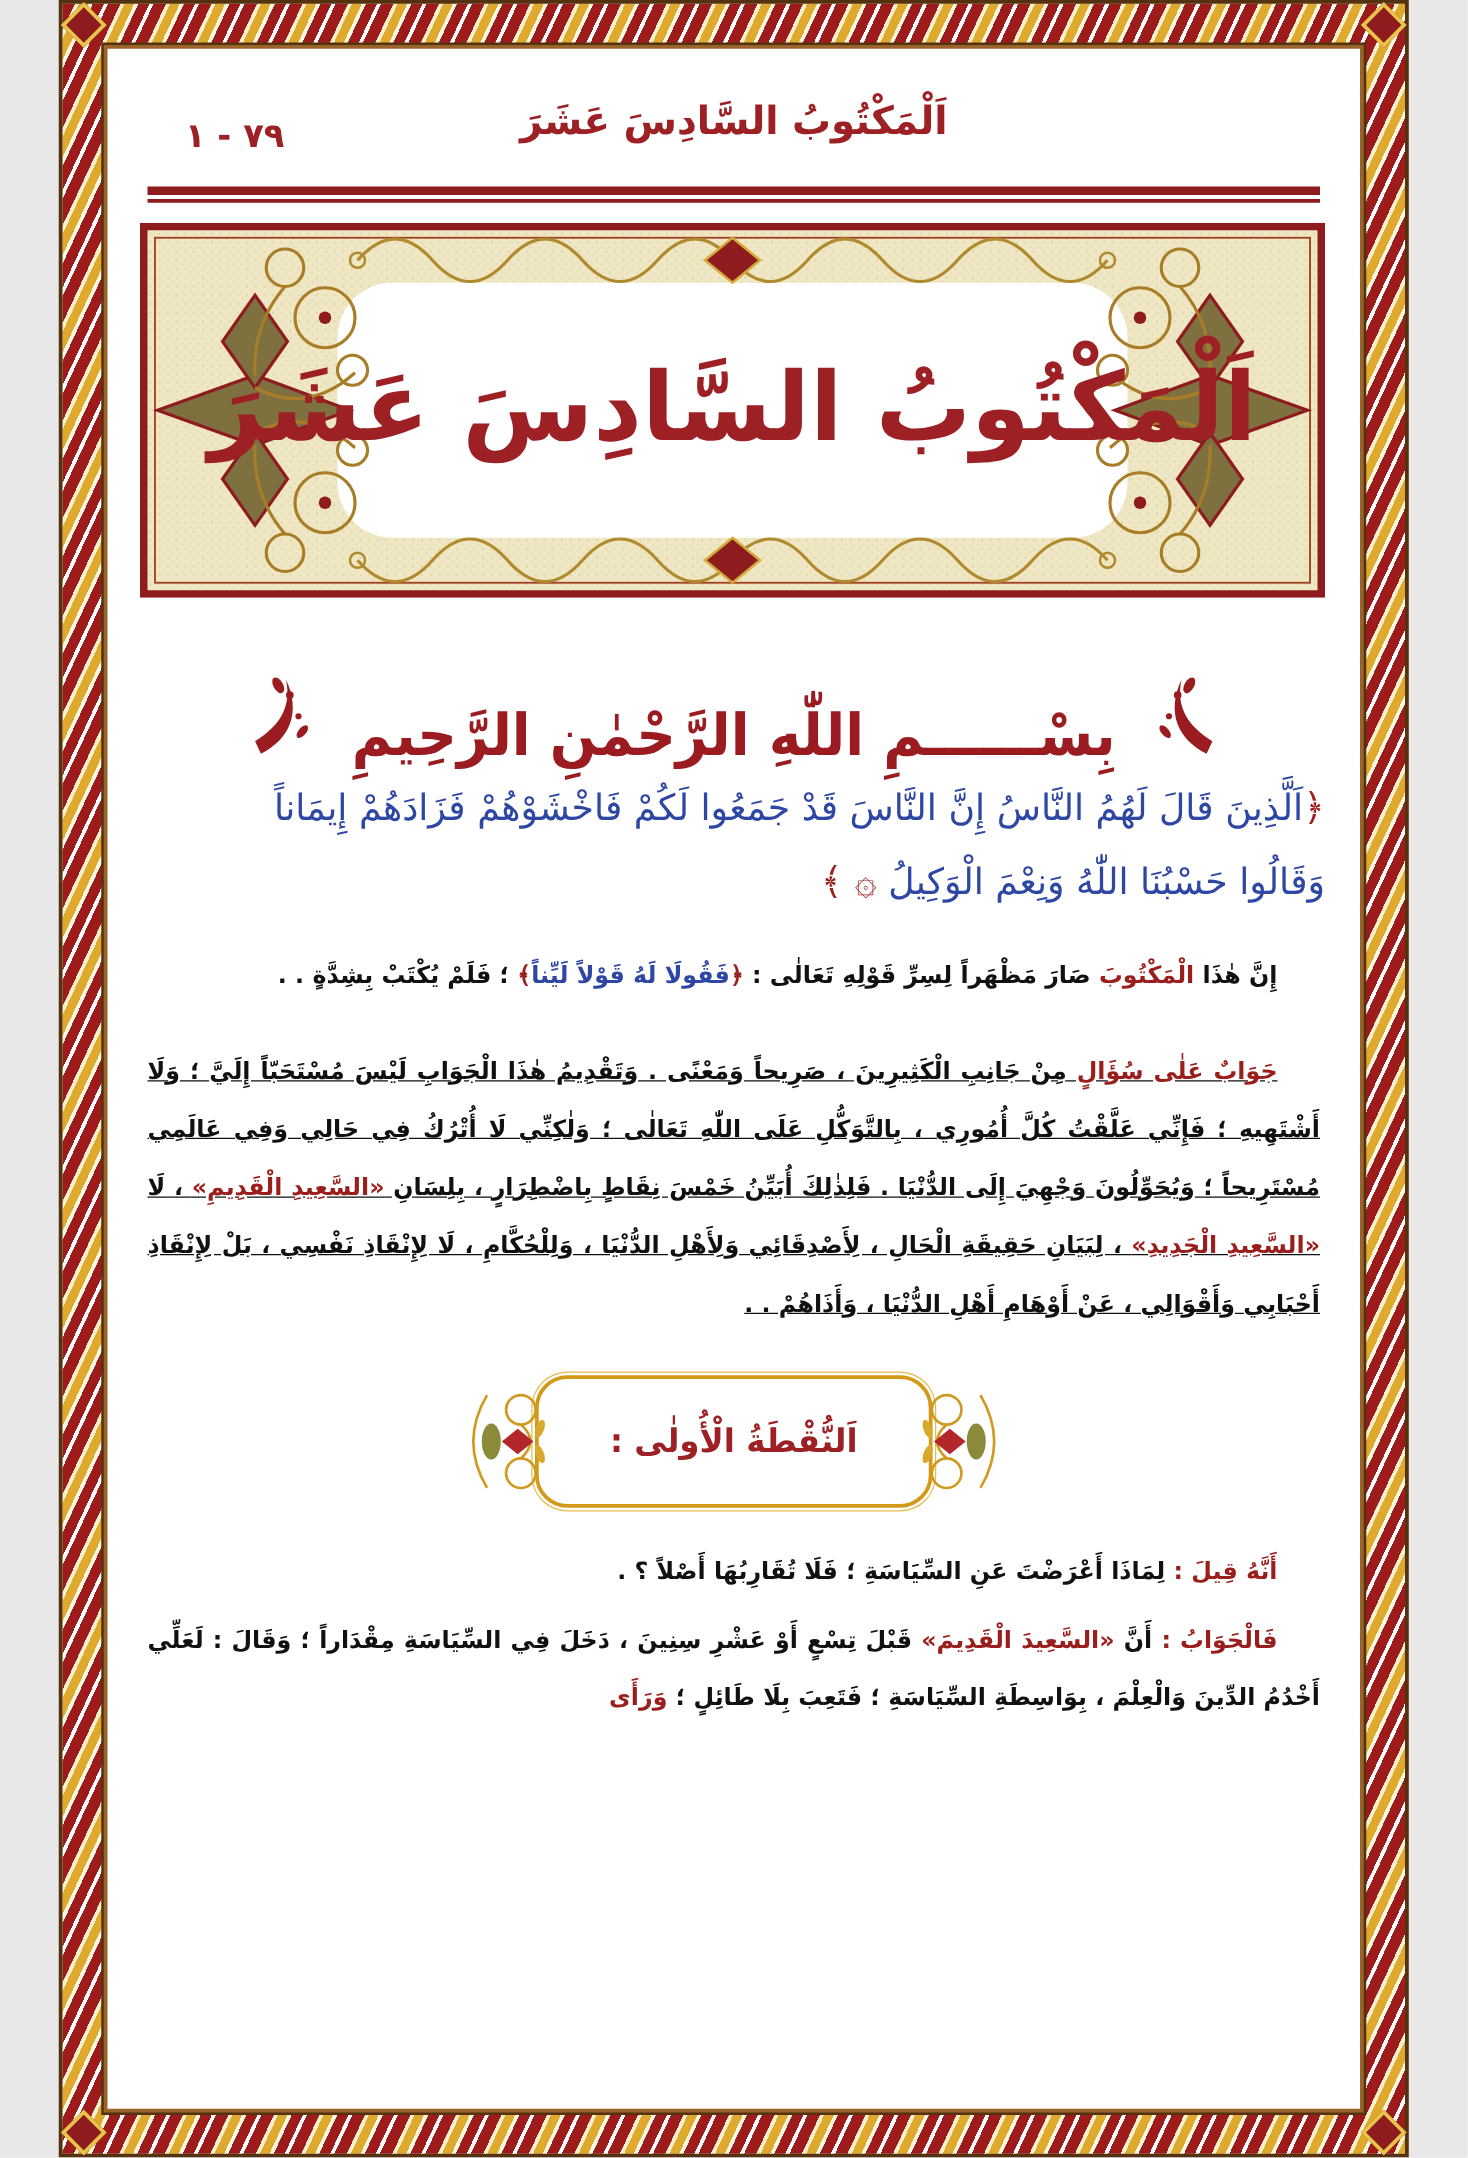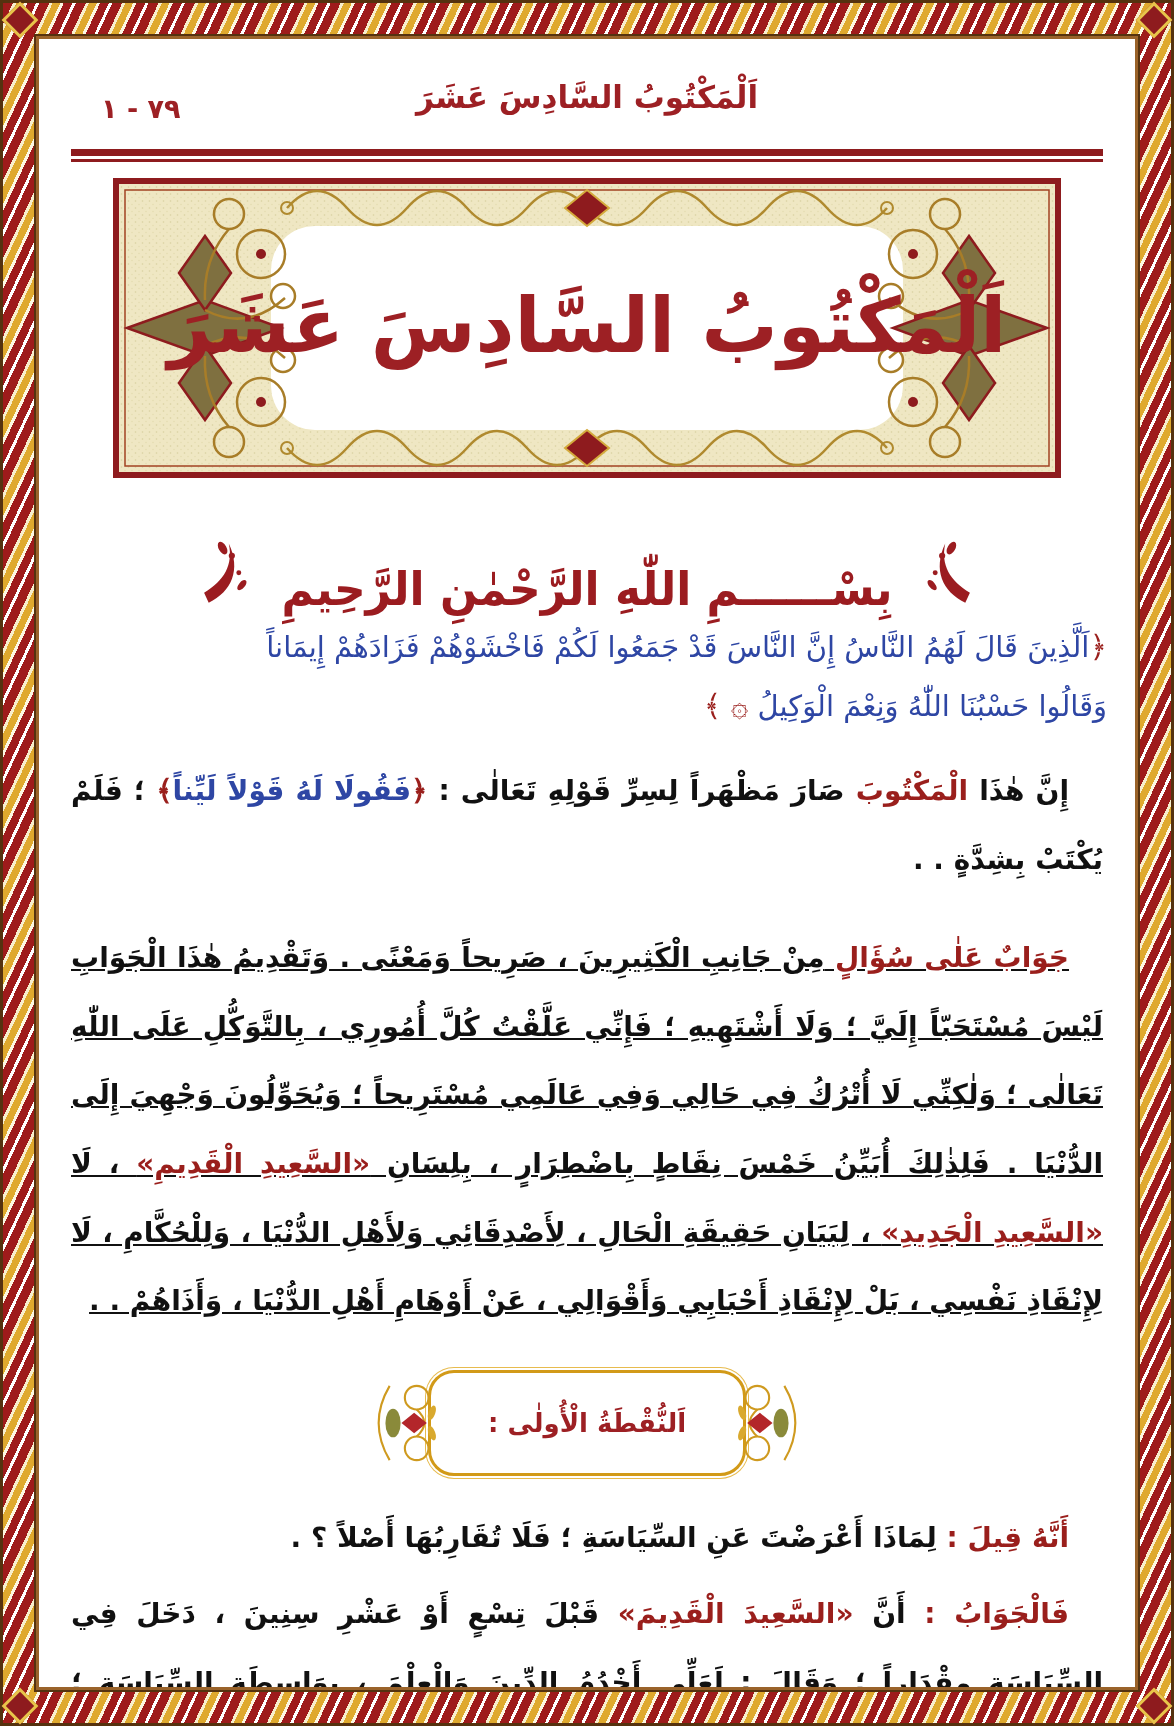--- a/index.html
+++ b/index.html
@@ -1,17 +1,17 @@
 <!DOCTYPE html>
 <html lang="ar" dir="rtl"><head>
 <meta charset="utf-8">
 <style>
   html,body{margin:0;padding:0;background:#e8e8e8;}
   .page{
-    position:relative; width:1174px; height:1726px; box-sizing:border-box;
+    position:relative; width:1080px; height:1726px; box-sizing:border-box;
     margin:0 auto; border:3px solid #55320f;
     background:
       repeating-linear-gradient(115deg,
         #9e1b1b 0 9px, #f8efcd 9px 12px, #dfa92e 12px 19px,
         #fdf8e2 19px 22px, #9e1b1b 22px 30px, #ffffff 30px 33px);
   }
   .corner{position:absolute;width:20px;height:20px;background:#8e1b1e;border:3px solid #e8c44a;transform:rotate(45deg);z-index:3;}
   .corner.tl{top:4px;left:4px}.corner.tr{top:4px;right:4px}
   .corner.bl{bottom:4px;left:4px}.corner.br{bottom:4px;right:4px}
   .content{
@@ -47,21 +47,21 @@
   }
   .basmala-text{font-size:44px; font-weight:700; color:#9b1c20; transform:scaleY(1.05);}
   .sprig{flex:0 0 auto;}
   .sprig.flip{transform:scaleX(-1);}
   
   .verse{margin-top:4px; text-align:right; font-weight:400; font-size:29px; line-height:1.95; color:#2e46a4;}
   .verse .orn{color:#9a1f1c; font-size:30px;}
   
   .para{
     margin:22px 4px 0 4px; text-align:justify; text-justify:inter-word;
-    font-size:28px; font-weight:700; line-height:2.45; color:#111;
+    font-size:19px; font-weight:700; line-height:2.45; color:#111;
     text-indent:34px;
   }
   .para.tight{margin-top:30px;text-decoration:underline;}
   .c-black{color:#111111;} .c-red{color:#9a1f1c;} .c-blue{color:#2e46a4;}
   
   .point-row{margin:26px auto 20px auto; display:flex; align-items:center; justify-content:center; height:122px;}
   .point-frame{
     position:relative; width:312px; height:100px; background:#fff;
     border:3px solid #d29a18; border-radius:26px;
     box-shadow:0 0 0 2px #fff, 0 0 0 3px #e7bb4e;

